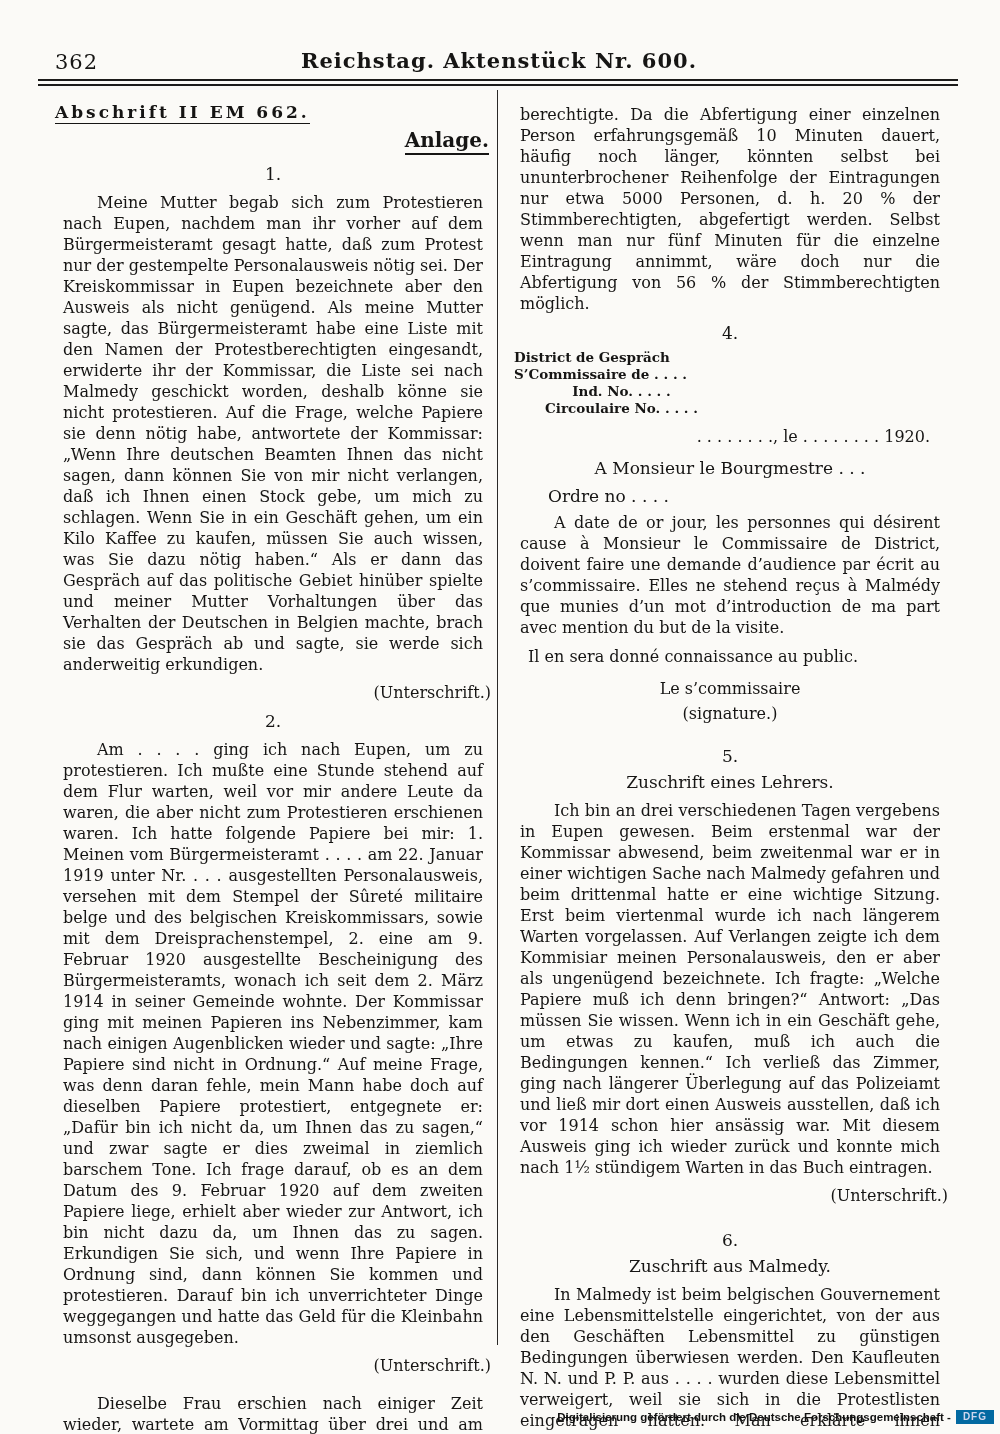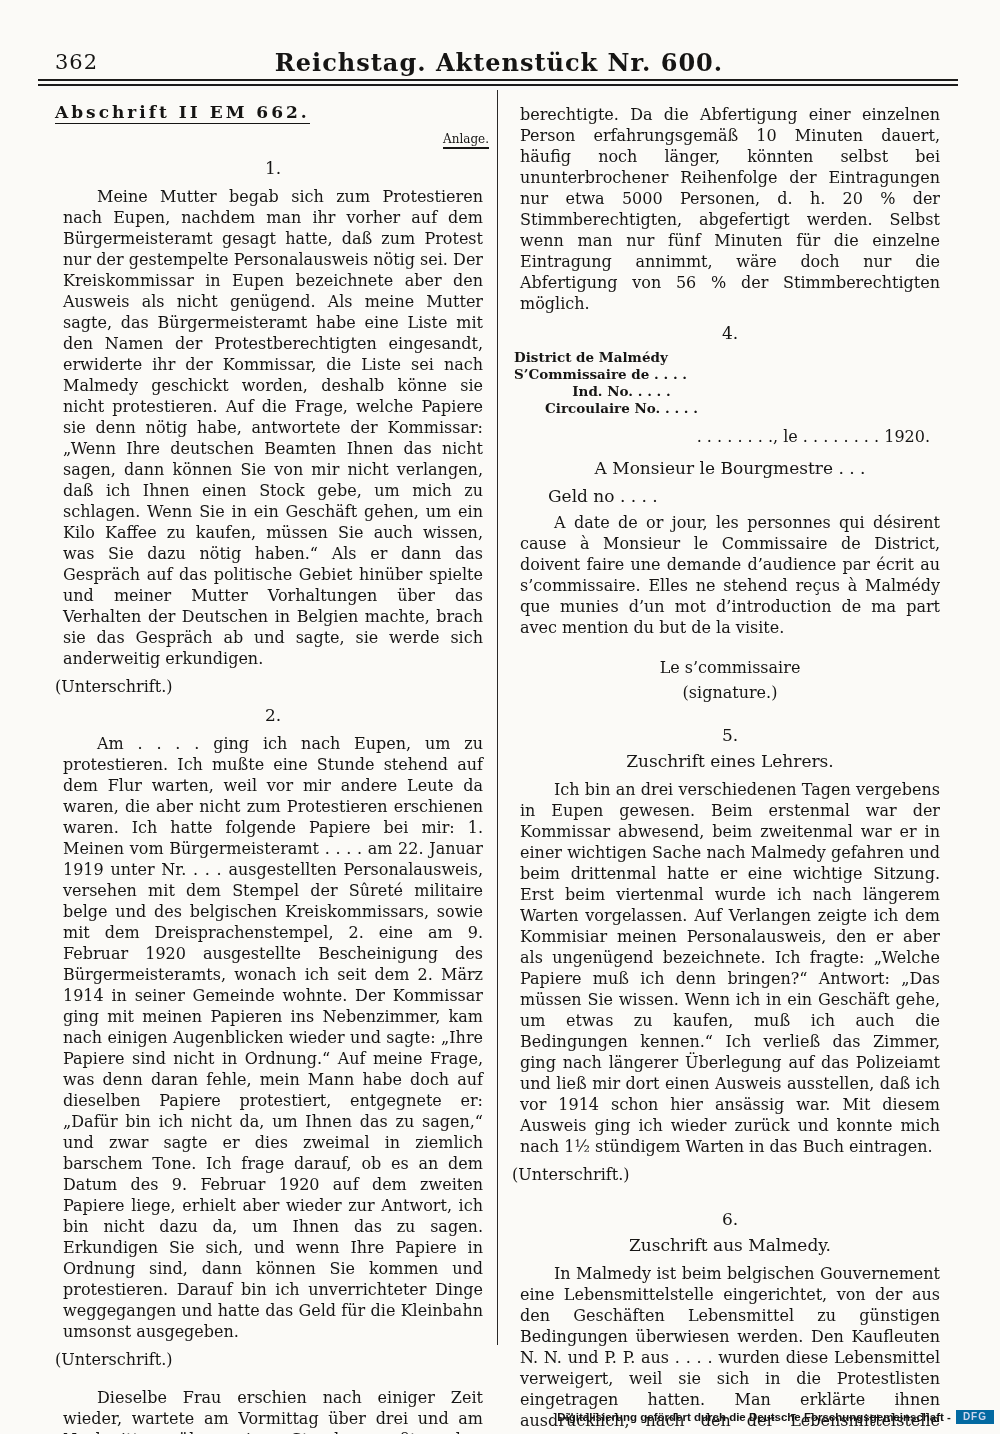--- a/index.html
+++ b/index.html
@@ -7,35 +7,35 @@
     position:relative;
     width:1000px;height:1434px;
     background:#fbfaf7;
     color:#161514;
     font-family:"DejaVu Serif","Liberation Serif",serif;
     overflow:hidden;
   }
   
   .pagehead{position:absolute;top:48px;left:40px;width:918px;height:30px;}
   .pagenum{position:absolute;left:15px;top:2px;font-size:21px;letter-spacing:1px;}
-  .pagetitle{position:absolute;left:0;right:0;text-align:center;font-size:24px;font-weight:bold;letter-spacing:1px;}
+  .pagetitle{position:absolute;left:0;right:0;text-align:center;font-size:21px;font-weight:bold;letter-spacing:1px;}
   .double-rule{position:absolute;left:38px;top:79px;width:920px;height:3px;
     border-top:2.5px solid #1c1b1a;border-bottom:2px solid #1c1b1a;}
   .col-divider{position:absolute;left:497px;top:90px;width:0;height:1255px;border-left:1.5px solid #2a2928;}
   
   .col{position:absolute;top:96px;width:436px;}
   .col.left{left:55px;}
   .col.right{left:512px;}
   .body{font-size:16px;line-height:21px;text-align:justify;margin:8px;}
   .indent{text-indent:34px;}
   .docref{font-size:17px;font-weight:bold;letter-spacing:3px;border-bottom:1.5px solid #161514;display:inline-block;padding-bottom:1px;margin-top:6px;}
   .annex-row{text-align:right;margin:4px 2px 2px 0;}
-  .annex{font-size:12px;font-weight:normal;border-bottom:2.5px double #161514;display:inline-block;padding-bottom:1px;}
+  .annex{font-size:20px;font-weight:bold;border-bottom:2.5px double #161514;display:inline-block;padding-bottom:1px;}
   .secnum{text-align:center;font-size:17px;margin:9px 0 6px 0;}
-  .sig{text-align:left;font-size:16px;margin:7px 0 4px 0;}
+  .sig{text-align:right;font-size:16px;margin:7px 0 4px 0;}
   .sectitle{text-align:center;font-size:17px;font-weight:normal;margin:2px 0 8px 0;}
   .gap-s{height:6px;}
   .gap-m{height:12px;}
   
   .addr{font-size:13.5px;font-weight:bold;line-height:17px;margin:2px 0 8px 2px;width:215px;}
   .addr .a3{text-align:center;}
   .addr .a4{text-align:center;}
   .dateline{font-size:16px;text-align:right;padding-right:18px;margin:10px 0 2px 0;}
   .recipient{font-size:17px;text-align:center;margin:12px 0 6px 0;}
   .ordre-row{display:flex;justify-content:space-between;font-size:17px;margin:8px 0 6px 0;}
@@ -81,31 +81,32 @@
 
     
     
   </div>
 
   <div class="col right">
     <p class="body">berechtigte.  Da die Abfertigung einer einzelnen Person erfahrungsgemäß 10 Minuten dauert, häufig noch länger, könnten selbst bei ununterbrochener Reihenfolge der Eintragungen nur etwa 5000 Personen, d. h. 20 % der Stimmberechtigten, abgefertigt werden. Selbst wenn man nur fünf Minuten für die einzelne Eintragung annimmt, wäre doch nur die Abfertigung von 56 % der Stimmberechtigten möglich.</p>
 
     <div class="secnum">4.</div>
     <div class="addr">
-      <div class="a1">District de Malmédy</div>
+      <div class="a1">District de Gespräch</div>
       <div class="a2">S’Commissaire de . . . .</div>
       <div class="a3">Ind. No. . . . .</div>
       <div class="a4">Circoulaire No. . . . .</div>
     </div>
     <div class="dateline">. . . . . . . ., le . . . . . . . .  1920.</div>
     <div class="recipient">A Monsieur le Bourgmestre  . . .</div>
     <div class="ordre-row">
-      <span class="ordre">Geld no . . . .</span>
+      <span class="ordre">Ordre no . . . .</span>
     </div>
     <p class="body indent frpara">A date de or jour, les personnes qui désirent cause à Monsieur le Commissaire de District, doivent faire une demande d’audience par écrit au s’commissaire. Elles ne stehend reçus à Malmédy que munies d’un mot d’introduction de ma part avec mention du but de la visite.</p>
+    <p class="frline">Il en sera donné connaissance au public.</p>
     <div class="gap-s"></div>
     <div class="closing">Le s’commissaire</div>
     <div class="closing">(signature.)</div>
     <div class="gap-m"></div>
 
     <div class="secnum">5.</div>
     <div class="sectitle">Zuschrift eines Lehrers.</div>
     <p class="body indent">Ich bin an drei verschiedenen Tagen vergebens in Eupen gewesen.  Beim erstenmal war der Kommissar abwesend, beim zweitenmal war er in einer wichtigen Sache nach Malmedy gefahren und beim drittenmal hatte er eine wichtige Sitzung.  Erst beim viertenmal wurde ich nach längerem Warten vorgelassen.  Auf Verlangen zeigte ich dem Kommisiar meinen Personalausweis, den er aber als ungenügend bezeichnete.  Ich fragte: „Welche Papiere muß ich denn bringen?“  Antwort: „Das müssen Sie wissen.  Wenn ich in ein Geschäft gehe, um etwas zu kaufen, muß ich auch die Bedingungen kennen.“  Ich verließ das Zimmer, ging nach längerer Überlegung auf das Polizeiamt und ließ mir dort einen Ausweis ausstellen, daß ich vor 1914 schon hier ansässig war.  Mit diesem Ausweis ging ich wieder zurück und konnte mich nach 1½ stündigem Warten in das Buch eintragen.</p>
     <div class="sig">(Unterschrift.)</div>
     <div class="gap-m"></div>

